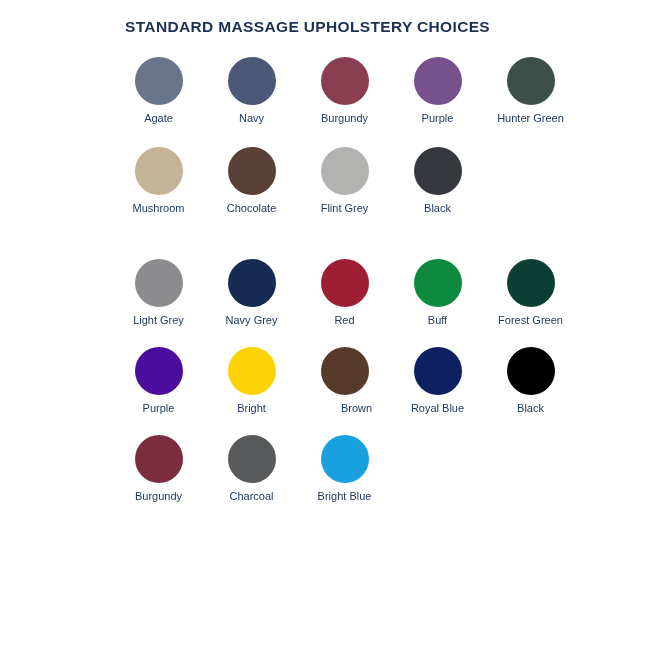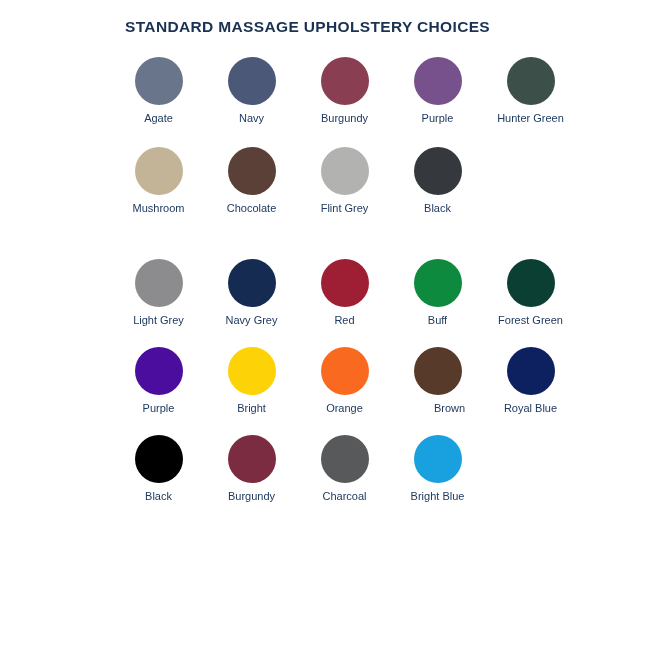--- a/index.html
+++ b/index.html
@@ -139,24 +139,20 @@
         </div>
         <div class="swatch-cell">
           <span class="swatch-dot" style="background: rgb(75, 13, 158);"></span>
           <span class="swatch-label" style="color: rgb(31, 58, 96);">Purple</span>
         </div>
         <div class="swatch-cell">
           <span class="swatch-dot" style="background: rgb(253, 211, 7);"></span>
           <span class="swatch-label" style="color: rgb(31, 58, 96);">Bright</span>
         </div>
         <div class="swatch-cell">
-          <span class="swatch-dot" style="background: rgb(249, 106, 32);"></span>
-          <span class="swatch-label" style="color: rgb(31, 58, 96);">Orange</span>
-        </div>
-        <div class="swatch-cell">
           <span class="swatch-dot" style="background: rgb(88, 58, 42);"></span>
           <span class="swatch-label" style="color: rgb(31, 58, 96); padding-left: 24px;">Brown</span>
         </div>
         <div class="swatch-cell">
           <span class="swatch-dot" style="background: rgb(13, 33, 96);"></span>
           <span class="swatch-label" style="color: rgb(31, 58, 96);">Royal Blue</span>
         </div>
         <div class="swatch-cell">
           <span class="swatch-dot" style="background: rgb(0, 0, 0);"></span>
           <span class="swatch-label" style="color: rgb(31, 58, 96);">Black</span>

